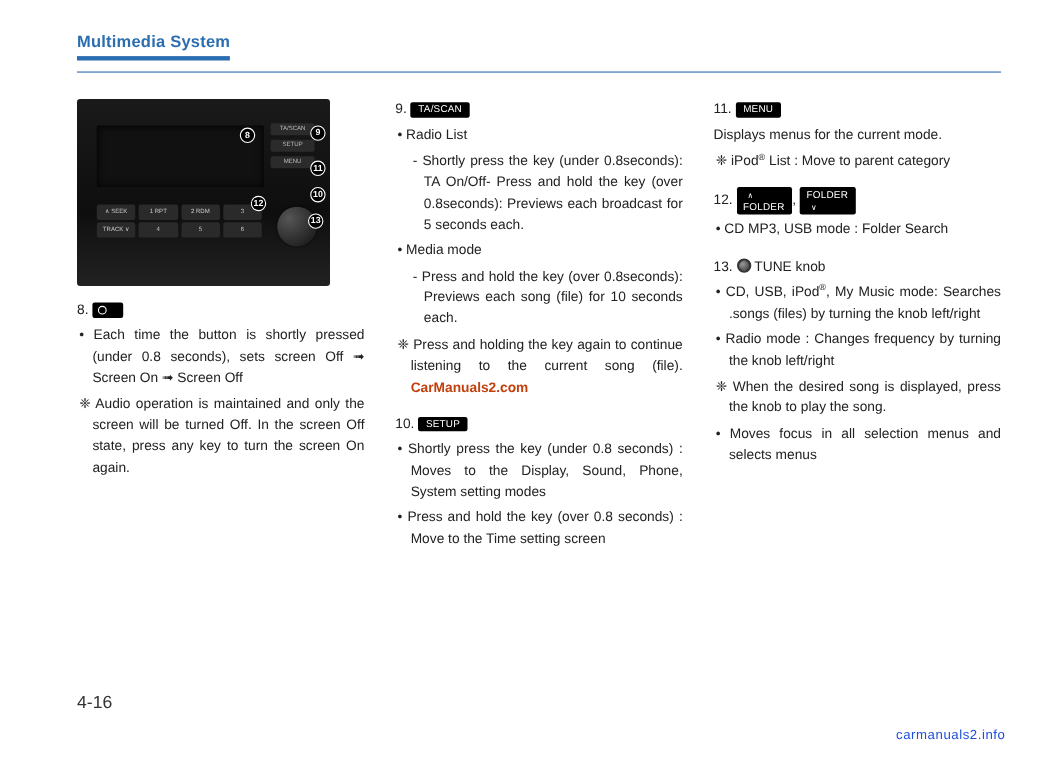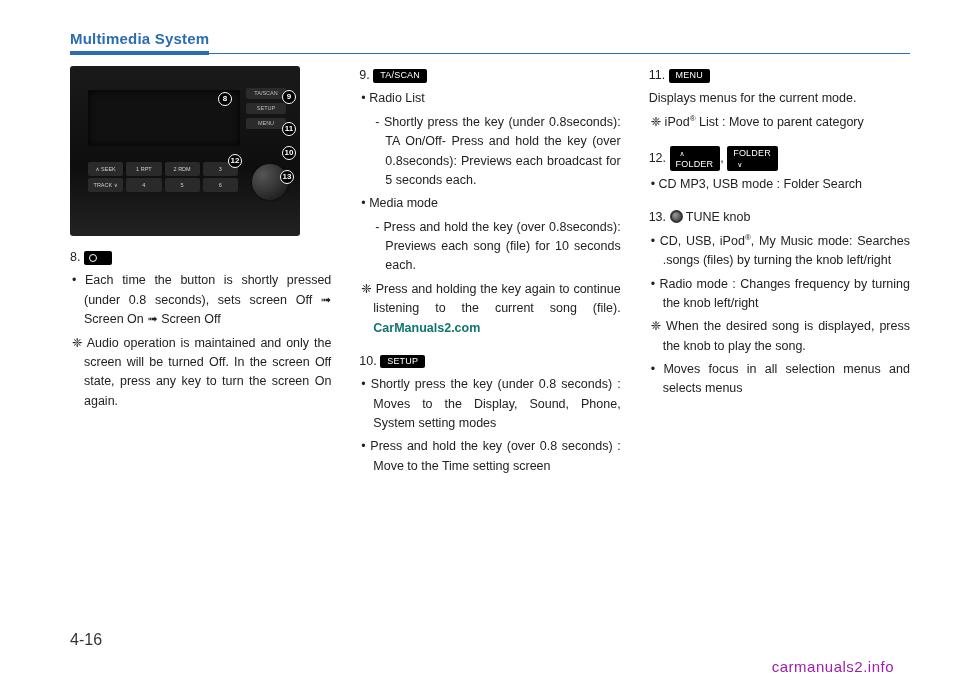--- a/index.html
+++ b/index.html
@@ -13,22 +13,22 @@
   }
   .page {
     padding: 30px 50px 40px 70px;
     height: 100%;
     position: relative;
   }
   .header {
     display: flex;
     align-items: flex-start;
     border-bottom: 1.5px solid #2a6db0;
-    margin-bottom: 12px;
-    padding-bottom: 4px;
+    margin-bottom: 24px;
+    padding-bottom: 16px;
   }
   .header-title {
     color: #2a6db0;
     font-size: 15px;
     font-weight: 600;
     letter-spacing: 0.2px;
     border-bottom: 4px solid #2a6db0;
     padding-bottom: 4px;
     margin-bottom: -6px;
   }
@@ -118,24 +118,24 @@
   p.item-start { margin-top: 8px; }
   .bullet, .note, .sub {
     padding-left: 14px;
     text-indent: -12px;
     margin-top: 4px;
   }
   .sub { padding-left: 26px; text-indent: -10px; }
   .note::before { content:''; }
   .justify { text-align: justify; text-justify: inter-word; }
   .watermark {
-    position:absolute; bottom:14px; right:66px;
-    color:#a21caf; font-size:15px; letter-spacing:0.5px;
-  }
-  .link { color:#0f766e; font-weight:600; }
+    position:absolute; bottom:14px; right:46px;
+    color:#1d4ed8; font-size:12px; letter-spacing:0.5px;
+  }
+  .link { color:#c2410c; font-weight:600; }
   .page-num {
     position:absolute; bottom:40px; left:70px;
     font-size:16px; color:#333; font-weight:500;
   }
   .sup { font-size:0.65em; vertical-align:super; }
 </style>
 </head>
 <body>
 
 <div class="page">

